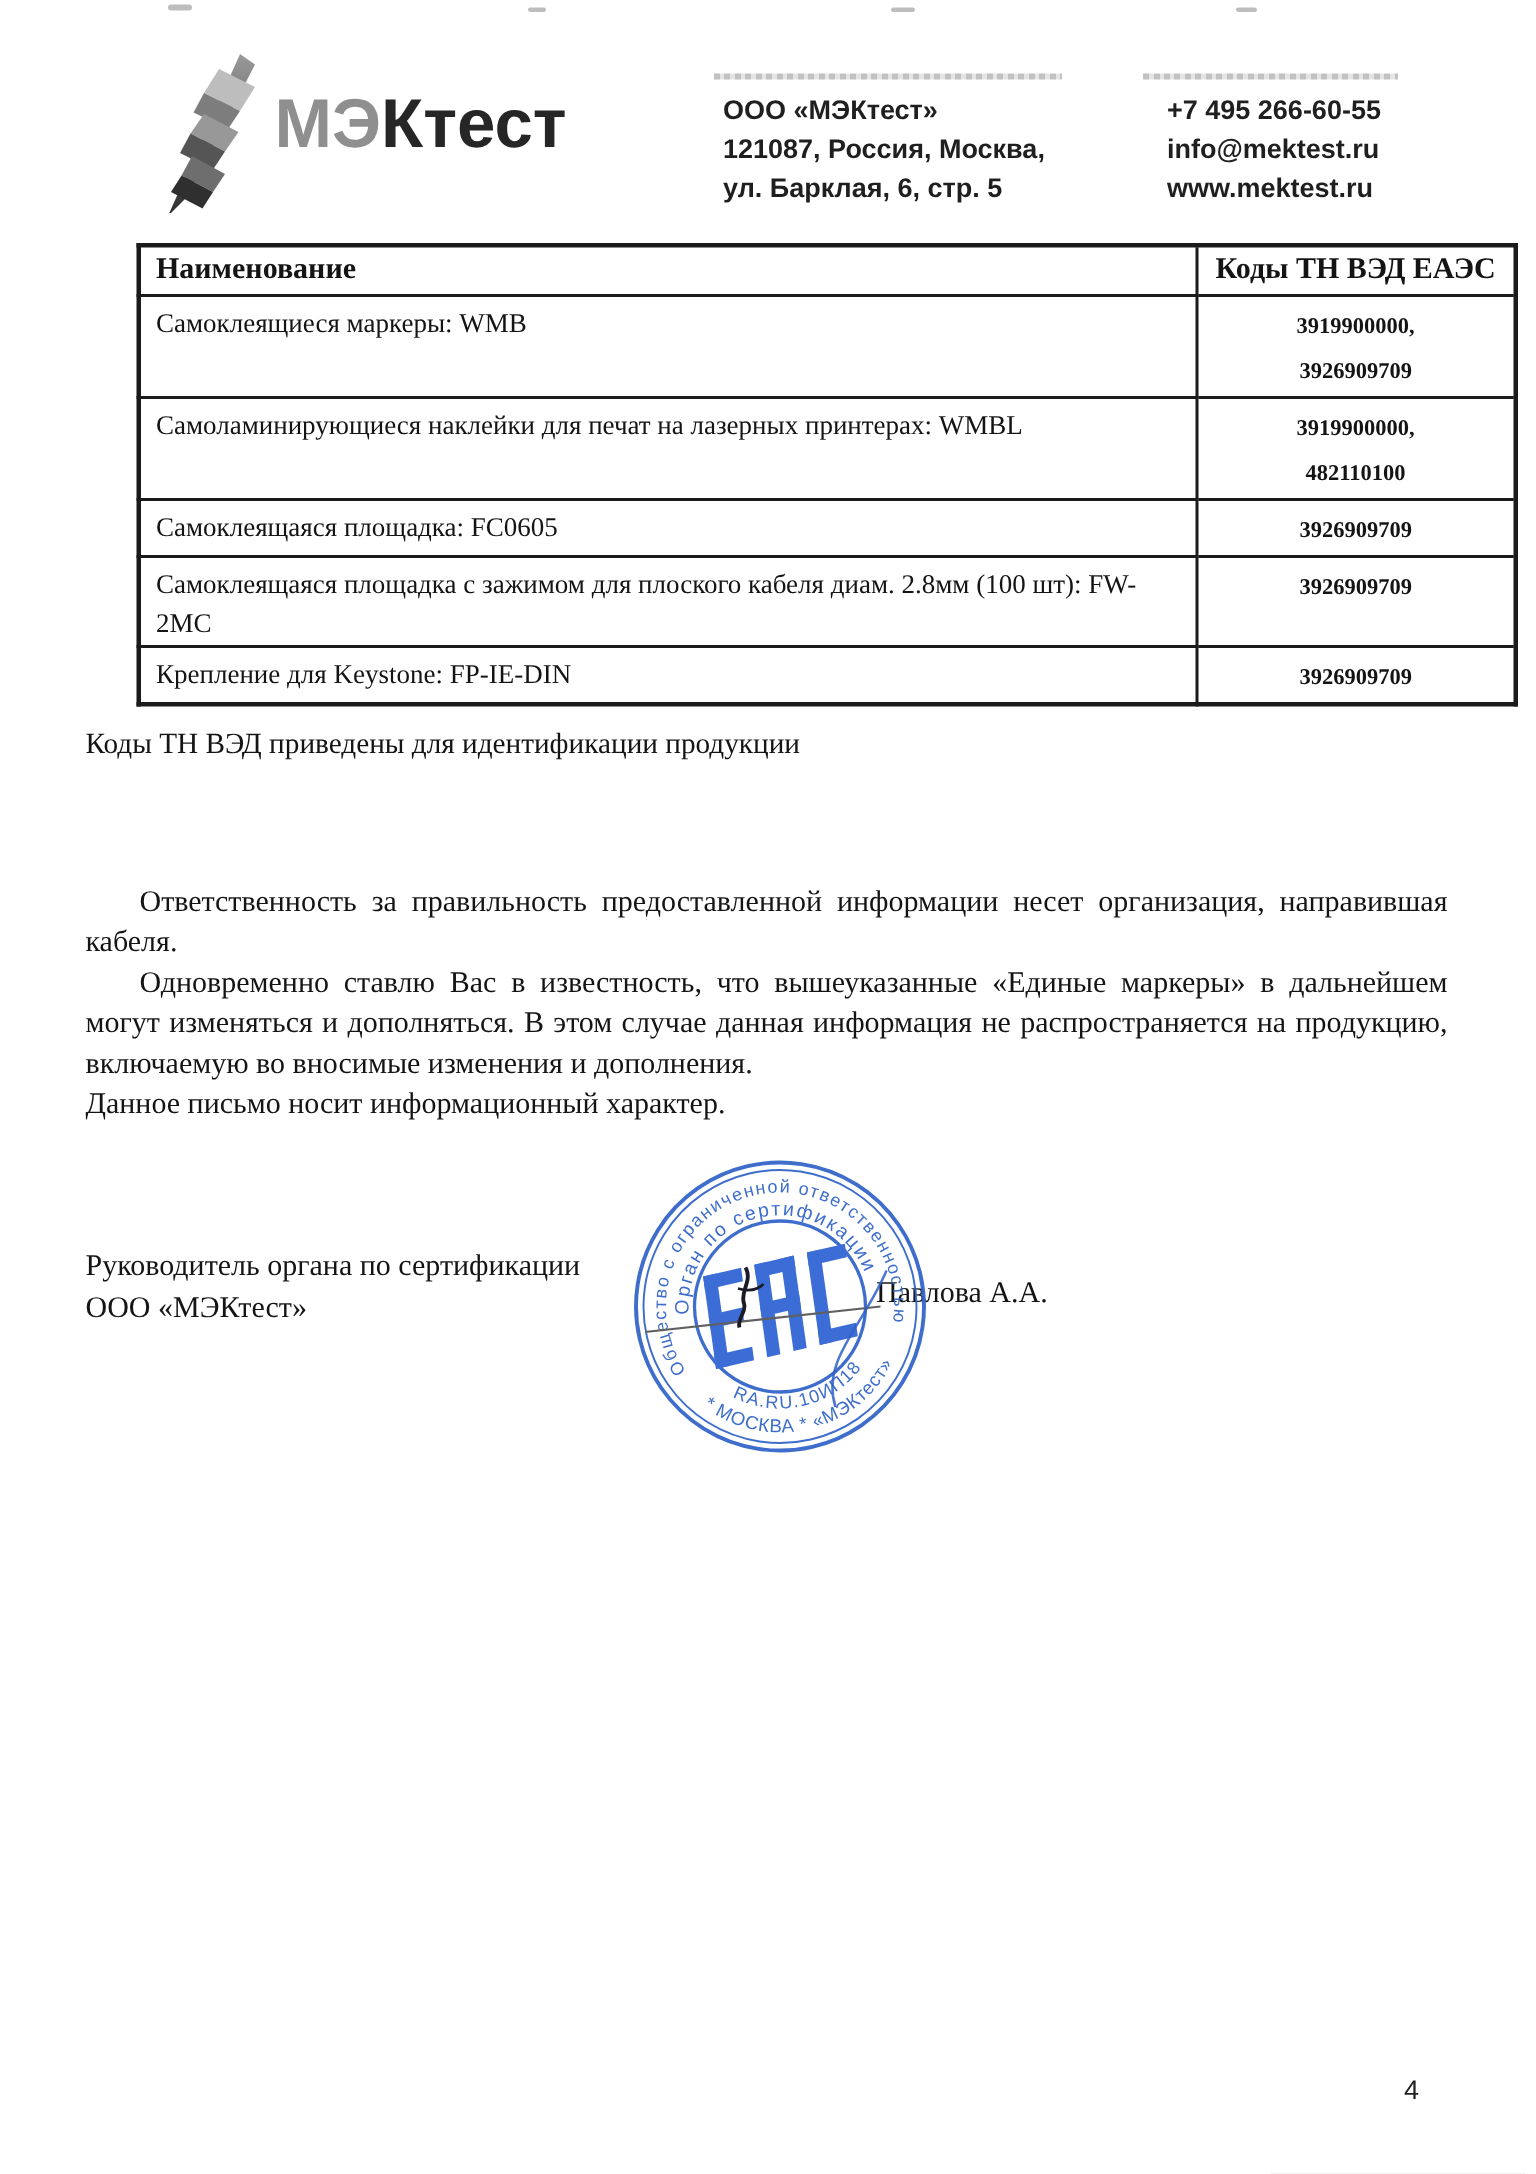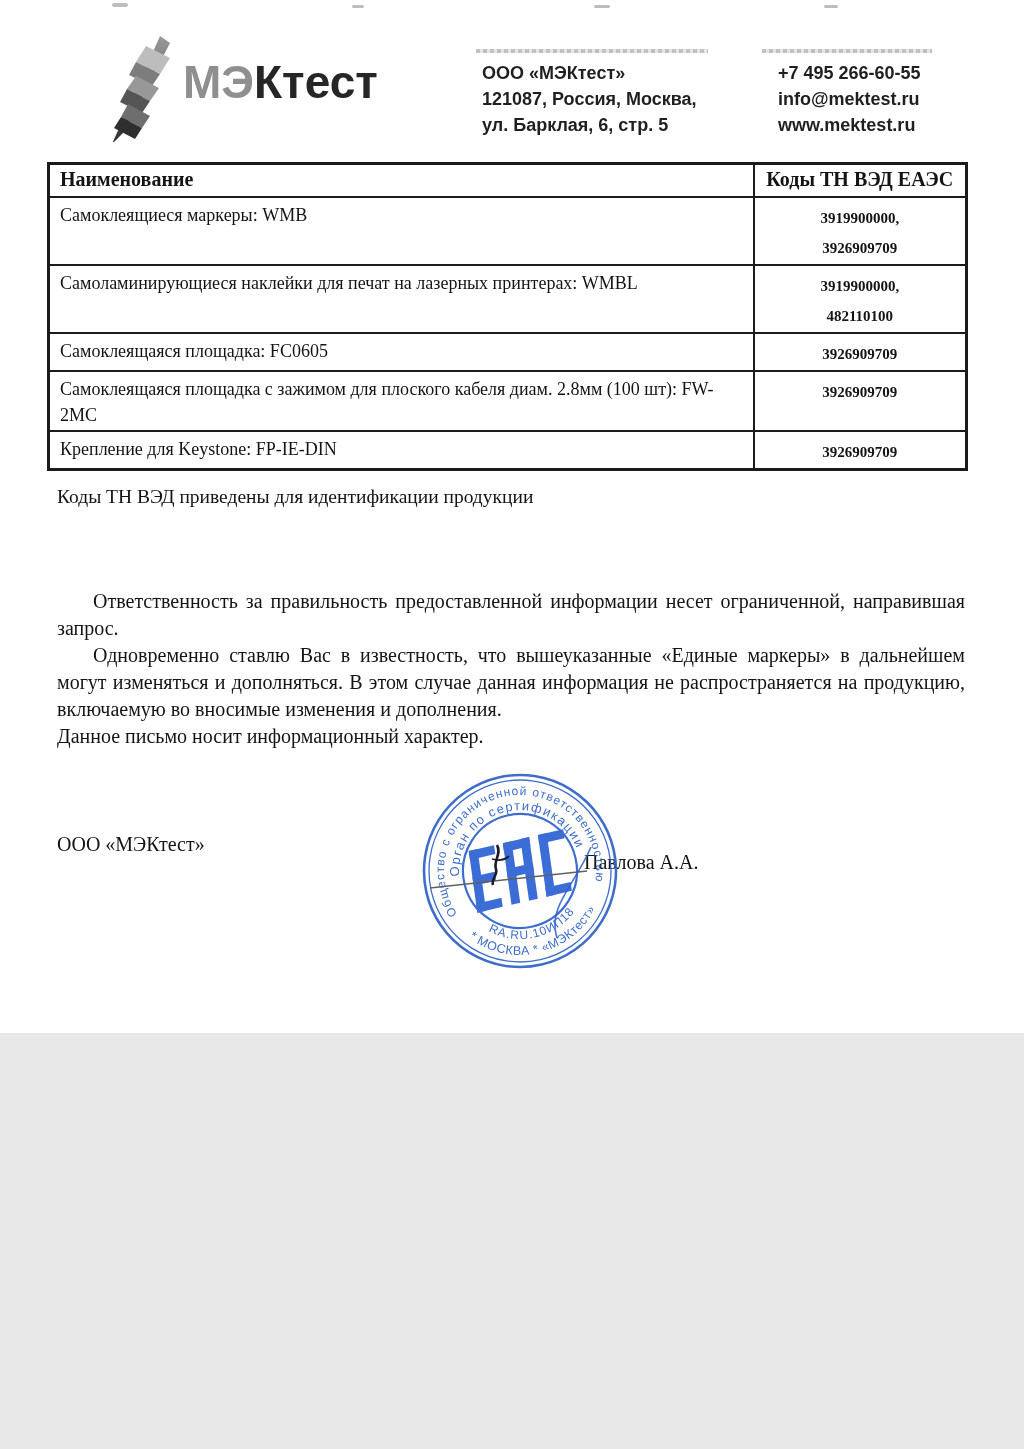--- a/index.html
+++ b/index.html
@@ -1,17 +1,17 @@
 <!DOCTYPE html>
 <html lang="ru"><head>
 <meta charset="utf-8">
 <style>
   html,body { margin:0; padding:0; background:#e8e8e8; }
   .page {
-    position:relative; width:1024px; height:1033px; margin:0 auto;
+    position:relative; width:1024px; height:1449px; margin:0 auto;
     background:#ffffff; overflow:hidden;
     font-family:"Liberation Serif", serif; color:#141414;
   }
   
   .artifact { position:absolute; background:#9a9a9a; border-radius:2px; opacity:.65; }
   .faint-line { position:absolute; height:4px; opacity:.55;
     background:repeating-linear-gradient(90deg,#8f8f8f 0 4px,#d0d0d0 4px 7px); }
   
   .logo-mark { position:absolute; left:104px; top:36px; width:78px; height:106px; }
   .logo-text { position:absolute; left:183px; top:55px;
@@ -21,21 +21,21 @@
   .logo-text .dark { color:#262626; }
   .info-block { position:absolute; top:60px;
     font-family:"Liberation Sans", sans-serif; font-weight:bold;
     font-size:18px; line-height:26px; color:#1f1f1f; white-space:nowrap; }
   .company-block { left:482px; }
   .contact-block { left:778px; }
   
   .doc-table { position:absolute; left:47px; top:162px; width:921px;
     border-collapse:collapse; table-layout:fixed; }
   .doc-table th, .doc-table td { border:2px solid #1b1b1b; vertical-align:top; }
-  .doc-table { border:3px solid #1b1b1b; }
+  .doc-table { border:3px solid #1b1b1b;margin-left:44px; }
   .col-name { width:705px; }
   .th-name { text-align:left; padding:3px 10px 2px; font-size:20px; font-weight:bold; }
   .th-codes { text-align:center; padding:3px 4px 2px; font-size:20px; font-weight:bold; }
   .td-name { padding:4px 10px 2px; font-size:18px; line-height:26px; }
   .td-codes { text-align:center; padding-top:5px; font-size:15px;
     font-weight:bold; line-height:30px; }
   tr.rh-hdr { height:33px; } tr.rh-0 { height:63px; } tr.rh-1 { height:61px; }
   tr.rh-2 { height:33px; } tr.rh-3 { height:56px; } tr.rh-4 { height:31px; }
   tr.rh-5 { height:32px; }
   
@@ -141,26 +141,27 @@
       <td class="td-codes">
         <div>3926909709</div>
       </td>
     </tr>
   </tbody>
     </table>
 
   <div class="tnved-note">Коды ТН ВЭД приведены для идентификации продукции</div>
 
   <div class="body-text">
-    <p class="indent">Ответственность за правильность предоставленной информации несет ограниченной, направившая запрос.</p>
+    <p class="indent">Ответственность за правильность предоставленной информации несет организация, направившая кабеля.</p>
     <p class="indent">Одновременно ставлю Вас в известность, что вышеуказанные «Единые маркеры» в дальнейшем могут изменяться и дополняться. В этом случае данная информация не распространяется на продукцию, включаемую во вносимые изменения и дополнения.</p>
     <p>Данное письмо носит информационный характер.</p>
   </div>
 
   <div class="sig-role">
+    <div>Руководитель органа по сертификации</div>
     <div>ООО «МЭКтест»</div>
   </div>
 
   <div class="signee">Павлова А.А.</div>
 
   <svg class="stamp" viewBox="0 0 210 210" aria-hidden="true">
     <g stroke="#3063c8" fill="none" transform="rotate(-13 105 105)">
       <circle cx="105" cy="105" r="96" stroke-width="2.6"></circle>
       <circle cx="105" cy="105" r="91" stroke-width="1.3"></circle>
       <circle cx="105" cy="105" r="57" stroke-width="2.2"></circle>

